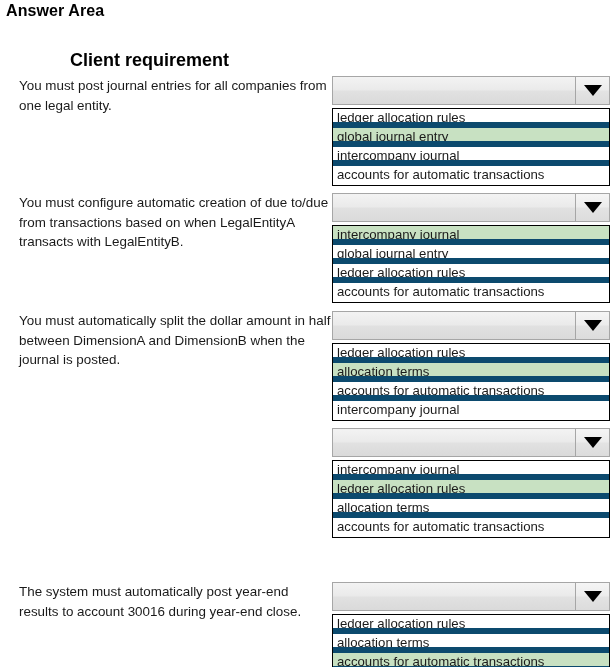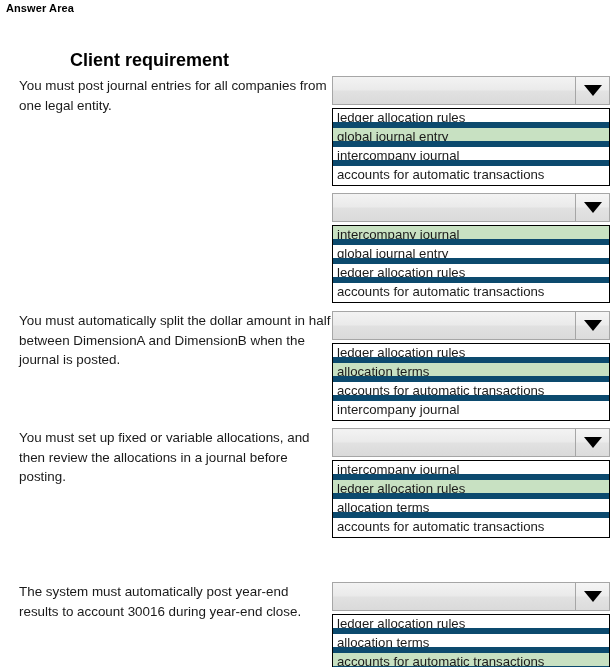--- a/index.html
+++ b/index.html
@@ -13,21 +13,21 @@
     background: #ffffff;
     font-family: "Liberation Sans", sans-serif;
     color: #1a1a1a;
     overflow: hidden;
     position: relative;
   }
   #page-title {
     position: absolute;
     left: 6px;
     top: 2px;
-    font-size: 11px;
+    font-size: 16px;
     font-weight: bold;
     letter-spacing: 0.1px;
     color: #000000;
   }
   #column-headers {
     position: absolute;
     top: 50px;
     left: 0;
     width: 616px;
     height: 22px;
@@ -140,20 +140,21 @@
         </div>
         <div class="options">
           <div class="option">ledger allocation rules</div>
           <div class="option selected">global journal entry</div>
           <div class="option">intercompany journal</div>
           <div class="option">accounts for automatic transactions</div>
         </div>
       </div>
     </div>
     <div class="qrow" style="top: 193px;">
+      <div class="req-text">You must configure automatic creation of due to/due from transactions based on when LegalEntityA transacts with LegalEntityB.</div>
       <div class="cap-widget">
         <div class="combo">
           <div class="combo-value" title=""></div>
           <div class="combo-arrow-btn">
             <div class="caret"></div>
           </div>
         </div>
         <div class="options">
           <div class="option selected">intercompany journal</div>
           <div class="option">global journal entry</div>
@@ -173,21 +174,20 @@
         </div>
         <div class="options">
           <div class="option">ledger allocation rules</div>
           <div class="option selected">allocation terms</div>
           <div class="option">accounts for automatic transactions</div>
           <div class="option">intercompany journal</div>
         </div>
       </div>
     </div>
     <div class="qrow" style="top: 428px;">
-      <div class="req-text">You must set up fixed or variable allocations, and then review the allocations in a journal before posting.</div>
       <div class="cap-widget">
         <div class="combo">
           <div class="combo-value" title=""></div>
           <div class="combo-arrow-btn">
             <div class="caret"></div>
           </div>
         </div>
         <div class="options">
           <div class="option">intercompany journal</div>
           <div class="option selected">ledger allocation rules</div>

